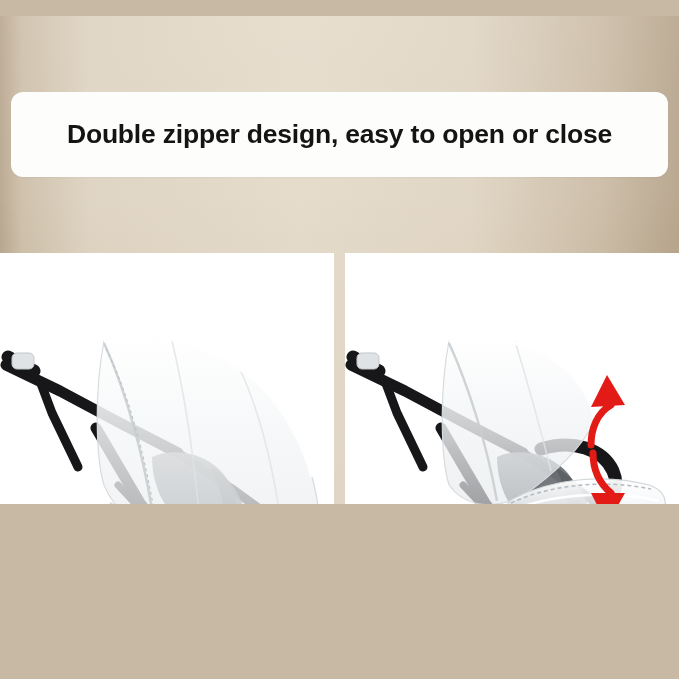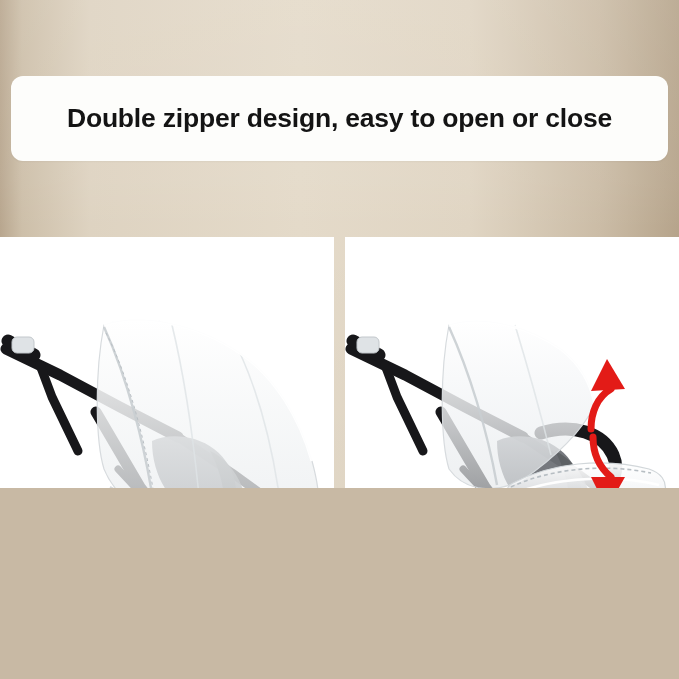--- a/index.html
+++ b/index.html
@@ -19,20 +19,21 @@
     height: 488px;
     background: linear-gradient(90deg,
         #b8a68e 0px,
         #cdbfa9 22px,
         #ded3c1 90px,
         #e4dac9 300px,
         #e0d5c3 470px,
         #cbbca6 600px,
         #b6a48b 679px);
     overflow: hidden;
+    margin-top: 16px;
   }
   
   .page:before {
     content: "";
     position: absolute;
     left: 0; right: 0; top: 0; bottom: 0;
     background: linear-gradient(180deg,
         rgba(255,255,255,0.10) 0px,
         rgba(255,255,255,0.05) 180px,
         rgba(0,0,0,0.00) 230px,

